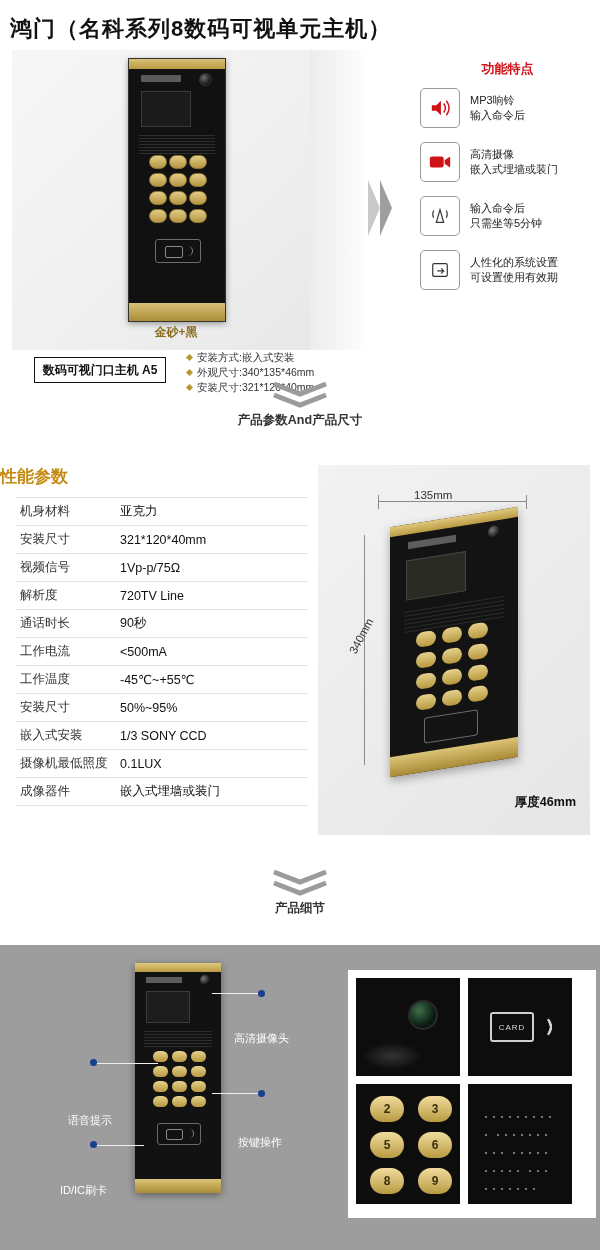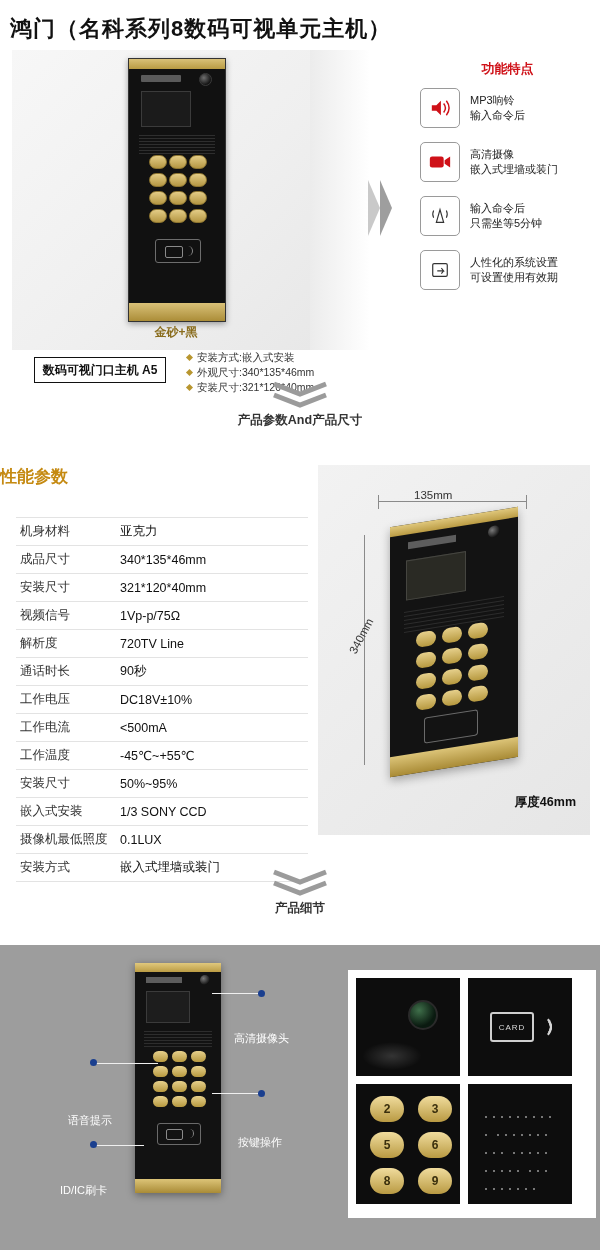--- a/index.html
+++ b/index.html
@@ -132,21 +132,20 @@
   .divider-label{font-size:12.5px;font-weight:bold;color:#333;margin-top:4px;}
 
   
   .params{position:absolute;left:0;top:455px;width:600px;height:400px;}
   .params-title{
     position:absolute;left:0;top:10px;font-size:17px;font-weight:bold;color:#c58a12;
   }
   table.param-table{
     position:absolute;left:16px;top:42px;width:292px;border-collapse:collapse;
     font-size:12.5px;
-    margin-top:20px;
   }
   table.param-table td{
     padding:5px 4px;border-bottom:1px solid #e3e3e3;color:#222;
   }
   table.param-table td.k{width:92px;color:#333;}
   table.param-table td.v{color:#111;}
   table.param-table tr:first-child td{border-top:1px solid #e3e3e3;}
 
   
   .dim-panel{
@@ -352,65 +351,57 @@
   <div class="params">
     <div class="params-title">性能参数</div>
 
     <table class="param-table">
       <tbody>
         <tr>
             <td class="k">机身材料</td>
             <td class="v">亚克力</td>
           </tr>
         <tr>
-            <td class="k">成品尺寸</td>
-            <td class="v">340*135*46mm</td>
-          </tr>
-        <tr>
             <td class="k">安装尺寸</td>
             <td class="v">321*120*40mm</td>
           </tr>
         <tr>
             <td class="k">视频信号</td>
             <td class="v">1Vp-p/75Ω</td>
           </tr>
         <tr>
             <td class="k">解析度</td>
             <td class="v">720TV Line</td>
           </tr>
         <tr>
             <td class="k">通话时长</td>
             <td class="v">90秒</td>
           </tr>
         <tr>
-            <td class="k">工作电压</td>
-            <td class="v">DC18V±10%</td>
-          </tr>
-        <tr>
             <td class="k">工作电流</td>
             <td class="v">&lt;500mA</td>
           </tr>
         <tr>
             <td class="k">工作温度</td>
             <td class="v">-45℃~+55℃</td>
           </tr>
         <tr>
             <td class="k">安装尺寸</td>
             <td class="v">50%~95%</td>
           </tr>
         <tr>
             <td class="k">嵌入式安装</td>
             <td class="v">1/3 SONY CCD</td>
           </tr>
         <tr>
             <td class="k">摄像机最低照度</td>
             <td class="v">0.1LUX</td>
           </tr>
         <tr>
-            <td class="k">安装方式</td>
+            <td class="k">成像器件</td>
             <td class="v">嵌入式埋墙或装门</td>
           </tr>
       </tbody>
     </table>
 
     <div class="dim-panel">
       <div class="dim-line" style="left:60px;top:36px;width:148px;height:1px;"></div>
       <div class="dim-line" style="left:60px;top:30px;width:1px;height:14px;"></div>
       <div class="dim-line" style="left:208px;top:30px;width:1px;height:14px;"></div>
       <div class="dim-w">135mm</div>

